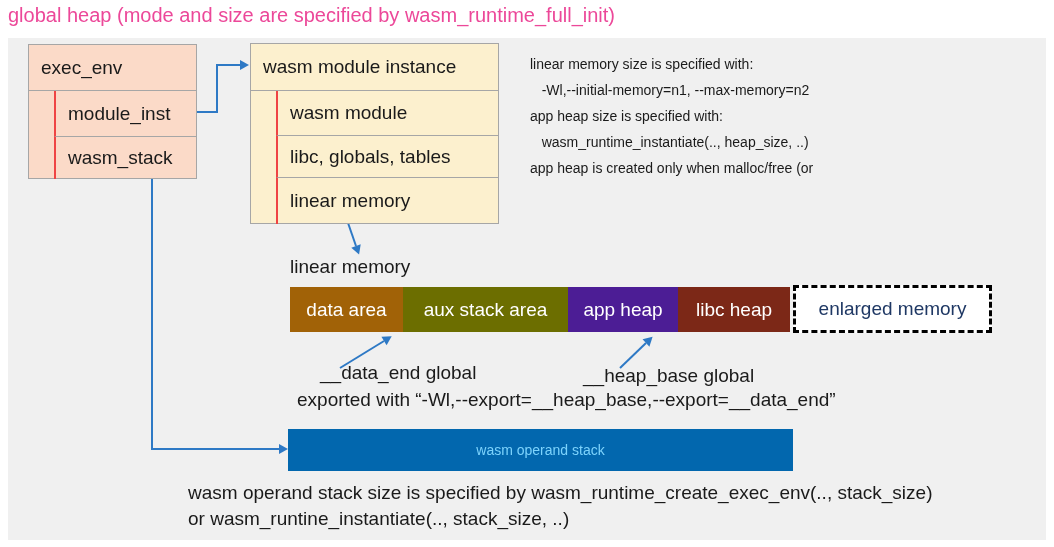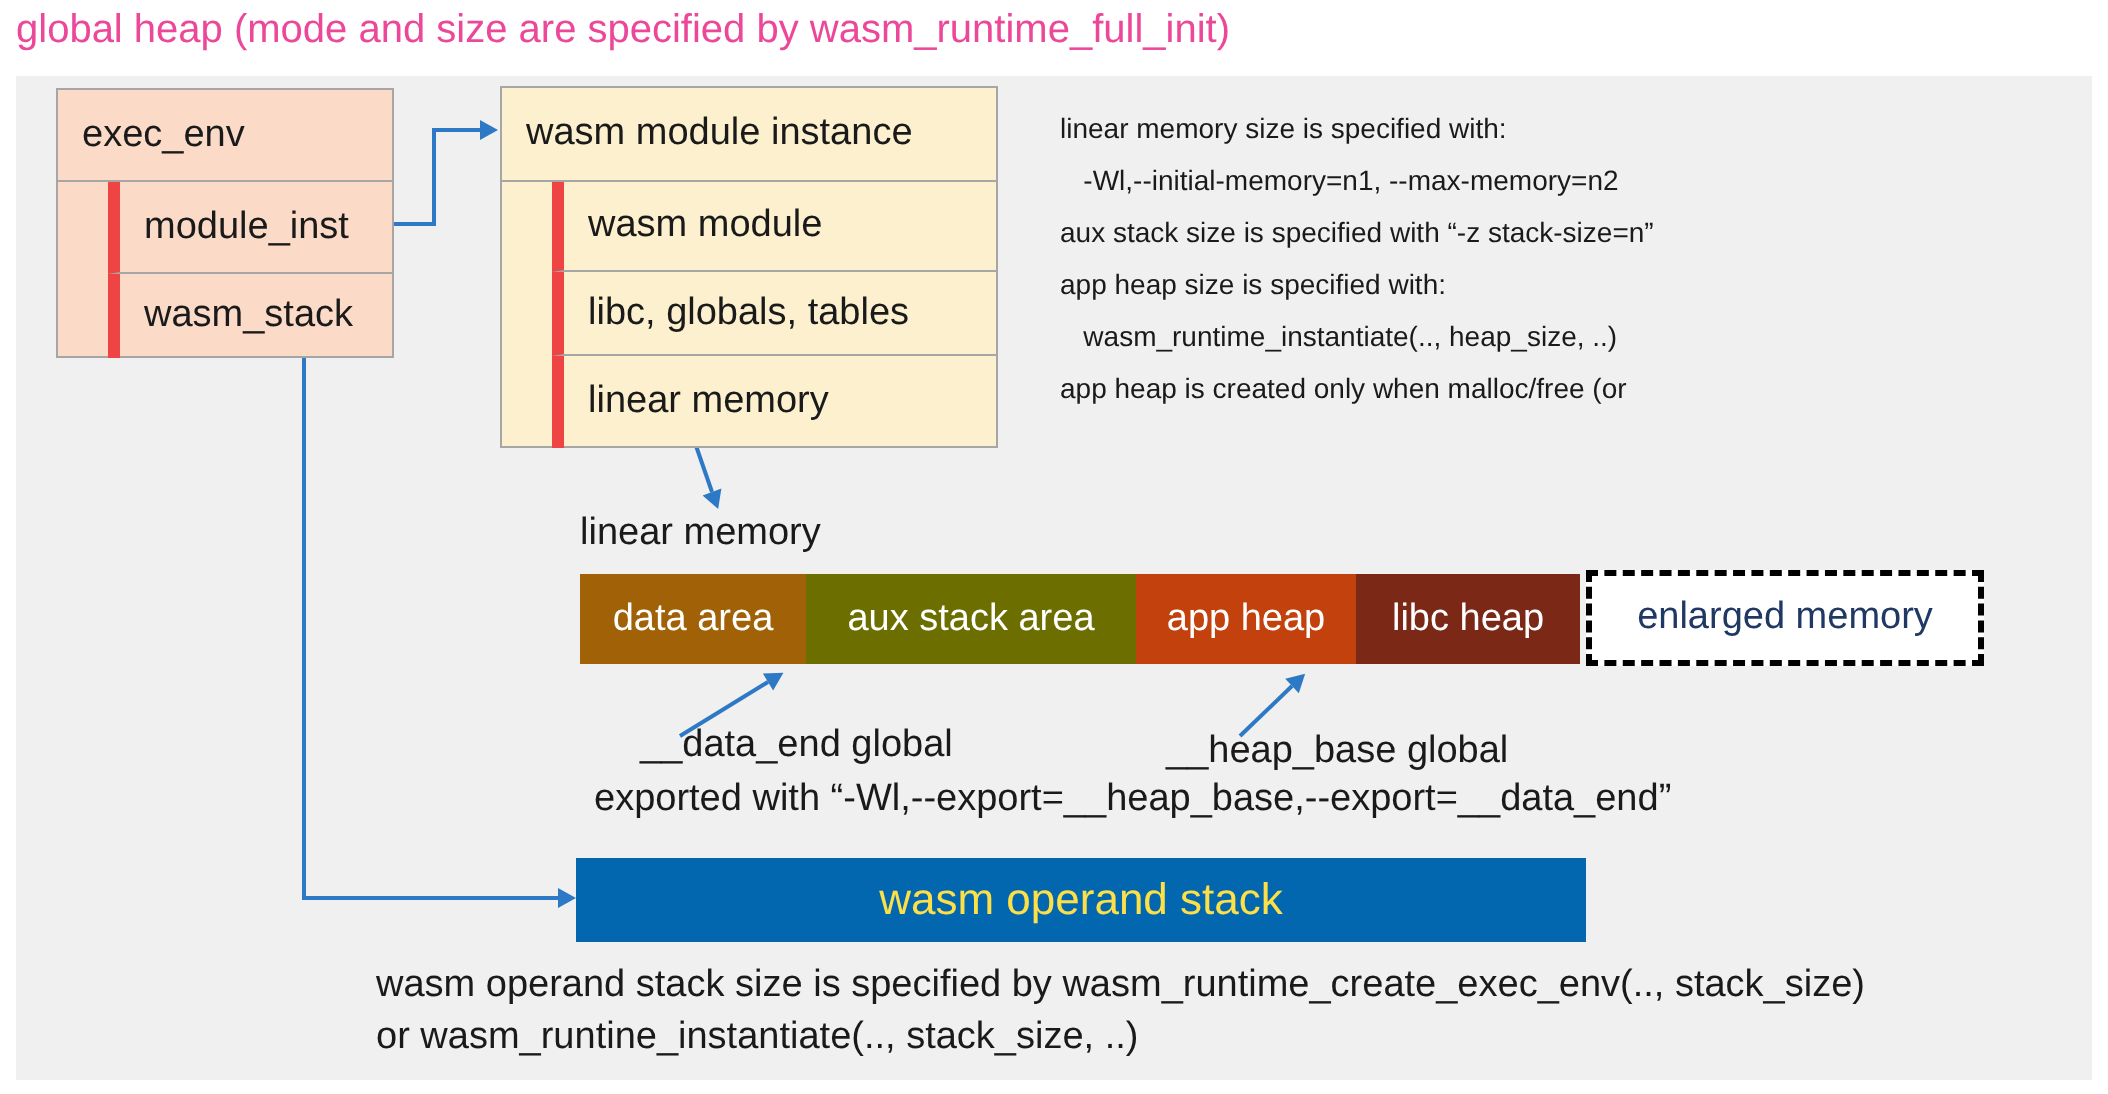--- a/index.html
+++ b/index.html
@@ -4,21 +4,21 @@
 <style>
   html,body{margin:0;padding:0;background:#fff;}
   .stage{position:relative;width:1054px;height:547px;background:#fff;overflow:hidden;
          font-family:"Liberation Sans","DejaVu Sans",sans-serif;color:#1a1a1a;}
   .panel{position:absolute;left:8px;top:38px;width:1038px;height:502px;background:#f0f0f0;}
   .title{position:absolute;left:8px;top:4px;font-size:20px;color:#ec4899;}
 
   .struct-box{position:absolute;border:1px solid #a6a6a6;box-sizing:border-box;font-size:19px;}
   .struct-box .hdr{display:flex;align-items:center;padding-left:12px;border-bottom:1px solid #a6a6a6;box-sizing:border-box;}
   .struct-box .row{display:flex;align-items:center;padding-left:12px;margin-left:25px;
-                   border-left:6px solid #ef4444;border-bottom:1px solid #a6a6a6;box-sizing:border-box;}
+                   border-left:2px solid #ef4444;border-bottom:1px solid #a6a6a6;box-sizing:border-box;}
   .struct-box .row.last{border-bottom:none;}
 
   .exec-env{left:28px;top:44px;width:169px;height:135px;background:#fbdac8;}
   .exec-env .hdr{height:46px;}
   .exec-env .row{height:46px;}
   .exec-env .row.last{height:42px;}
 
   .mod-inst{left:250px;top:43px;width:249px;height:181px;background:#fcf0ce;}
   .mod-inst .hdr{height:47px;}
   .mod-inst .row{height:45px;}
@@ -39,21 +39,21 @@
   .enlarged{position:absolute;left:793px;top:285px;width:199px;height:48px;box-sizing:border-box;
             background:#fff;border:3px dashed #000;display:flex;align-items:center;justify-content:center;
             font-size:19px;}
 
   .ann{position:absolute;font-size:19px;}
   .ann-data-end{left:320px;top:362px;}
   .ann-heap-base{left:583px;top:365px;}
   .ann-exported{left:297px;top:389px;}
 
   .opstack{position:absolute;left:288px;top:429px;width:505px;height:42px;display:flex;
-           align-items:center;justify-content:center;color:#fde047;font-size:22px;}
+           align-items:center;justify-content:center;color:#7dd3fc;font-size:14px;}
 
   .footer{position:absolute;left:188px;top:480px;font-size:19px;line-height:26px;}
 
   svg.arrows{position:absolute;left:0;top:0;width:1054px;height:547px;pointer-events:none;}
 </style>
 </head>
 <body>
 
 <div class="stage">
 
@@ -86,32 +86,31 @@
   <div class="struct-box mod-inst">
     <div class="hdr">wasm module instance</div>
     <div class="row">wasm module</div>
     <div class="row r2">libc, globals, tables</div>
     <div class="row last">linear memory</div>
   </div>
 
   <div class="notes">
     <div>linear memory size is specified with:</div>
     <div>   -Wl,--initial-memory=n1, --max-memory=n2</div>
-    <div>aux stack size is specified with “-z stack-size=n”</div>
     <div>app heap size is specified with:</div>
     <div>   wasm_runtime_instantiate(.., heap_size, ..)</div>
     <div>app heap is created only when malloc/free (or</div>
   </div>
 
   <div class="lm-label">linear memory</div>
 
   <div class="membar">
     <div class="seg s0" style="background-color: #a16207;">data area</div>
     <div class="seg s1" style="background-color: rgb(108, 110, 0);">aux stack area</div>
-    <div class="seg s2" style="background-color: #c2410c;">app heap</div>
+    <div class="seg s2" style="background-color: #4c1d95;">app heap</div>
     <div class="seg s3" style="background-color: rgb(124, 40, 23);">libc heap</div>
   </div>
   <div class="enlarged" style="color: rgb(31, 56, 100);">enlarged memory</div>
 
   <div class="ann ann-data-end">__data_end global</div>
   <div class="ann ann-heap-base">__heap_base global</div>
   <div class="ann ann-exported">exported with “-Wl,--export=__heap_base,--export=__data_end”</div>
 
   <div class="opstack" style="background-color: rgb(2, 103, 174);">wasm operand stack</div>
 

